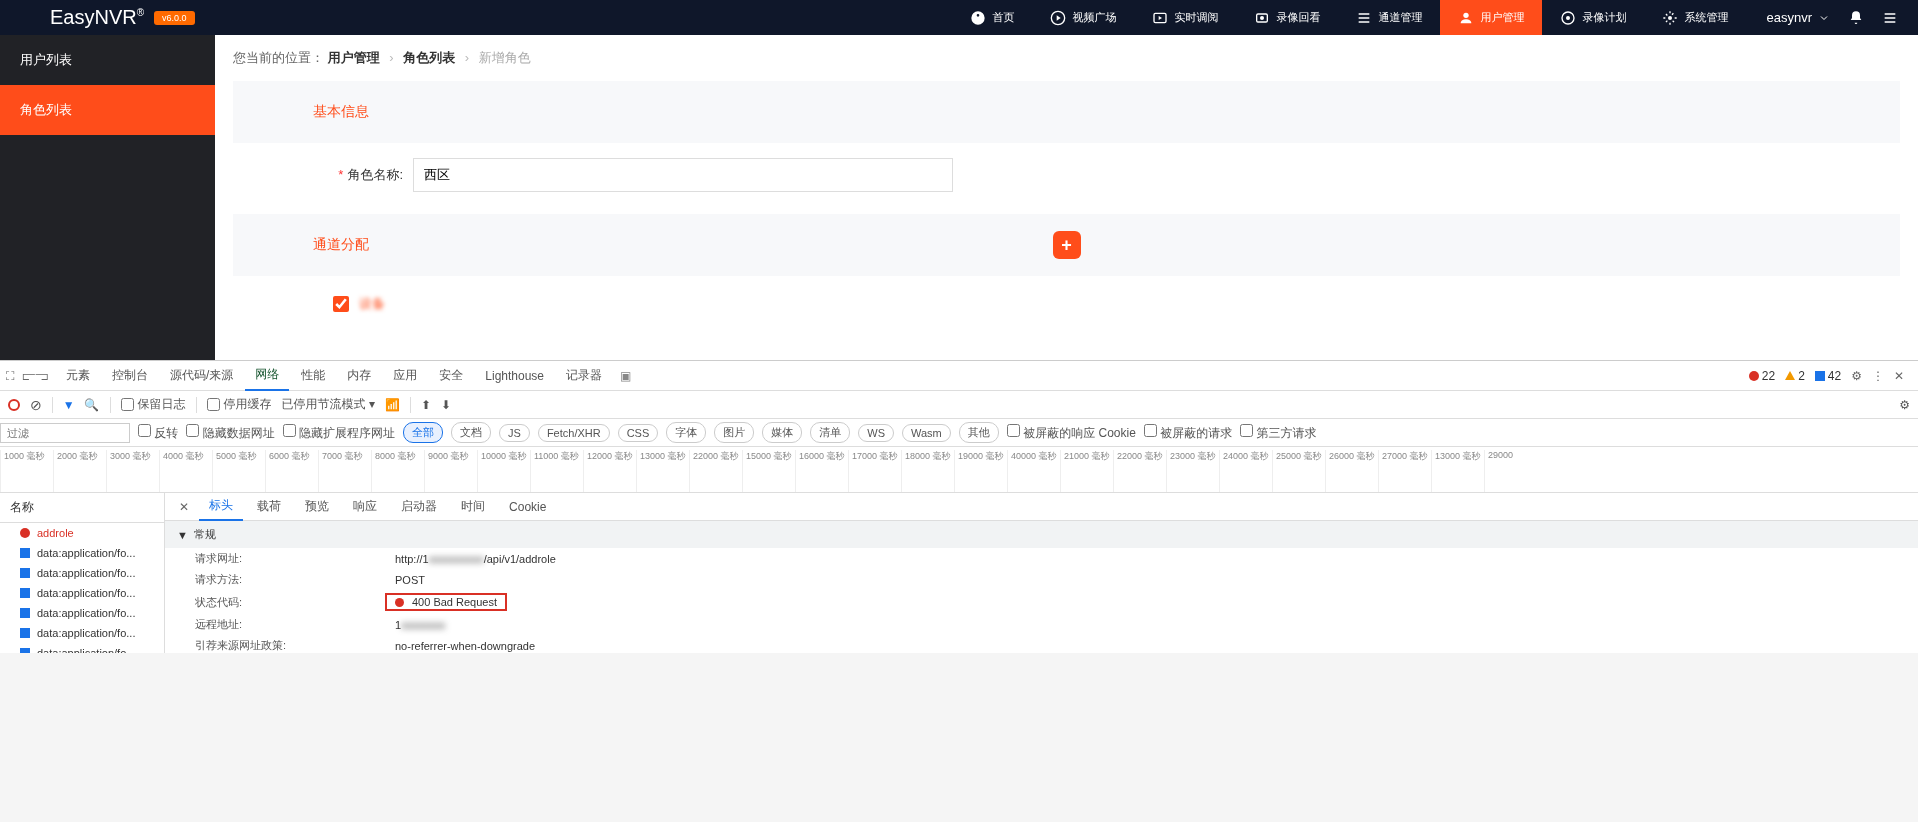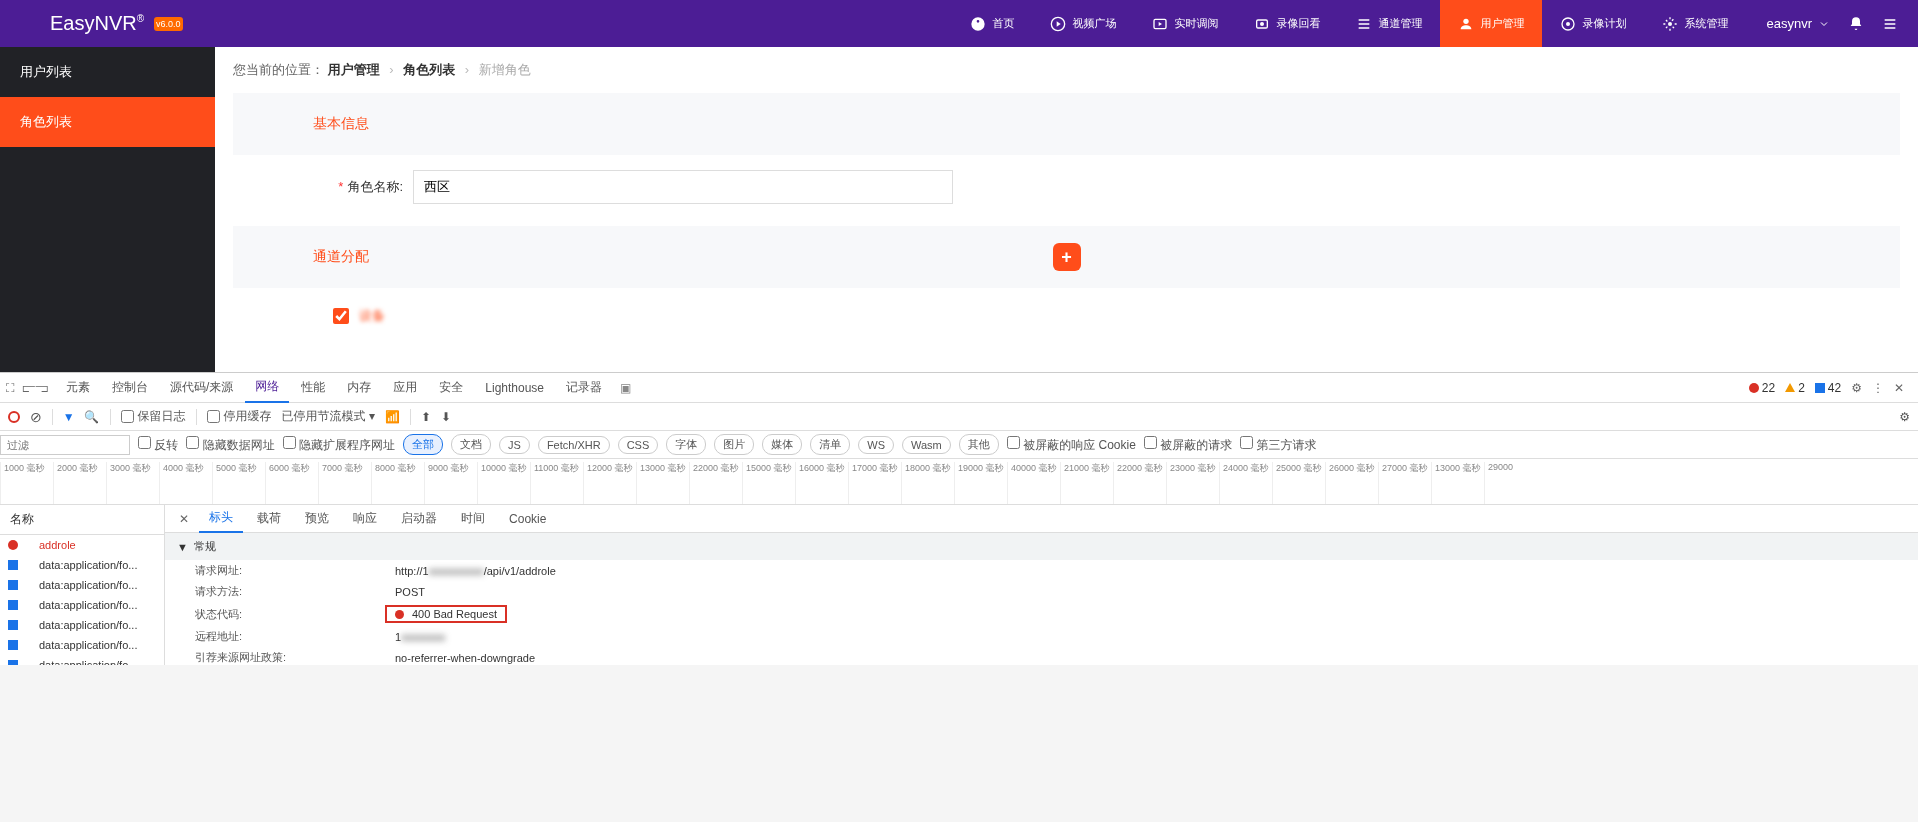--- a/index.html
+++ b/index.html
@@ -1,23 +1,23 @@
 <!DOCTYPE html>
 <html><head>
 <meta charset="utf-8">
 <style>
 * { margin: 0; padding: 0; box-sizing: border-box; font-family: "Microsoft YaHei", Arial, sans-serif; }
 body { background: #f5f5f5; font-size: 13px; color: #333; }
 
 
-.topbar { height: 47px; background: #4c1d95; display: flex; align-items: center; color: #fff; }
+.topbar { height: 35px; background: #0f172a; display: flex; align-items: center; color: #fff; }
 .logo-area { width: 215px; display: flex; align-items: center; padding-left: 50px; }
 .logo { font-size: 20px; font-weight: 500; }
 .logo sup { font-size: 10px; }
-.version-badge { margin-left: 10px; background: #ff6a00; color: #fff; font-size: 9px; padding: 2px 2px; border-radius: 3px; }
+.version-badge { margin-left: 10px; background: #ff6a00; color: #fff; font-size: 9px; padding: 2px 8px; border-radius: 3px; }
 .topnav { margin-left: auto; display: flex; height: 100%; }
 .topnav-item { display: flex; align-items: center; padding: 0 18px; color: #fff; cursor: pointer; font-size: 11px; gap: 6px; }
 .topnav-item.active { background: #ff4d1a; }
 .top-right { display: flex; align-items: center; gap: 18px; padding: 0 20px; height: 100%; }
 .user-dropdown { display: flex; align-items: center; gap: 6px; cursor: pointer; }
 .icon-bell, .icon-menu { cursor: pointer; color: #fff; }
 
 
 .app-body { display: flex; min-height: 325px; }
 .sidebar { width: 215px; background: #212226; color: #fff; }
@@ -40,21 +40,21 @@
 .form-input { width: 540px; height: 34px; border: 1px solid #ddd; padding: 0 10px; font-size: 13px; }
 .add-btn { position: absolute; right: 50%; top: 50%; transform: translate(50%, -50%); width: 28px; height: 28px; background: #ff4d1a; border-radius: 6px; color: #fff; display: flex; align-items: center; justify-content: center; cursor: pointer; font-size: 18px; font-weight: bold; }
 .device-row { padding: 18px 100px; background: #fff; display: flex; align-items: center; gap: 10px; }
 .chk { width: 16px; height: 16px; accent-color: #ff4d1a; }
 .device-label { color: #ff4d1a; filter: blur(2px); }
 
 
 .devtools { border-top: 1px solid #ccc; background: #fff; font-size: 12px; }
 .dt-tabs { display: flex; align-items: center; height: 30px; border-bottom: 1px solid #ddd; padding: 0 6px; gap: 2px; }
 .dt-tab { padding: 6px 10px; cursor: pointer; color: #555; }
-.dt-tab.active { color: #4c1d95; border-bottom: 2px solid #1a73e8; }
+.dt-tab.active { color: #14532d; border-bottom: 2px solid #1a73e8; }
 .dt-icons { display: flex; gap: 6px; align-items: center; color: #666; padding-right: 6px; }
 .dt-status { margin-left: auto; display: flex; align-items: center; gap: 10px; padding-right: 8px; }
 .dt-status-item { display: flex; align-items: center; gap: 3px; }
 .dot-red { width: 10px; height: 10px; background: #d93025; border-radius: 50%; display: inline-block; }
 .dot-yellow { width: 0; height: 0; border-left: 5px solid transparent; border-right: 5px solid transparent; border-bottom: 9px solid #f29900; display: inline-block; }
 .dot-blue { width: 10px; height: 10px; background: #1a73e8; display: inline-block; }
 
 .dt-toolbar { display: flex; align-items: center; height: 28px; border-bottom: 1px solid #ddd; padding: 0 8px; gap: 10px; color: #555; }
 .dt-toolbar .rec { width: 12px; height: 12px; border: 2px solid #d93025; border-radius: 50%; }
 .dt-toolbar .stop { font-size: 14px; }
@@ -67,21 +67,21 @@
 .dt-filter-pill { padding: 2px 8px; border: 1px solid transparent; border-radius: 10px; cursor: pointer; font-size: 11px; }
 .dt-filter-pill.active { background: #e8f0fe; border-color: #1a73e8; color: #1a73e8; }
 .dt-filter-pill.normal { border: 1px solid #ccc; }
 
 .dt-timeline { height: 46px; border-bottom: 1px solid #ddd; display: flex; font-size: 9px; color: #888; padding-top: 3px; overflow: hidden; }
 .dt-timeline div { flex: 0 0 53px; text-align: left; border-left: 1px solid #eee; padding-left: 3px; white-space: nowrap; }
 
 .dt-network { display: flex; height: 160px; }
 .dt-req-list { width: 165px; border-right: 1px solid #ddd; overflow: hidden; }
 .dt-req-header { padding: 6px 10px; border-bottom: 1px solid #ddd; font-size: 12px; color: #333; }
-.dt-req-item { padding: 4px 8px; font-size: 11px; cursor: pointer; display: flex; align-items: center; gap: 21px; white-space: nowrap; overflow: hidden; text-overflow: ellipsis; }
+.dt-req-item { padding: 4px 20px; font-size: 11px; cursor: pointer; display: flex; align-items: center; gap: 7px; white-space: nowrap; overflow: hidden; text-overflow: ellipsis; }
 .dt-req-item.error { color: #d93025; }
 .dt-req-item .req-icon { width: 10px; height: 10px; display: inline-block; flex-shrink: 0; }
 .dt-req-item.error .req-icon { background: #d93025; border-radius: 50%; }
 .dt-req-item .req-icon.file { background: #1a73e8; }
 
 .dt-detail { flex: 1; display: flex; flex-direction: column; }
 .dt-detail-tabs { display: flex; align-items: center; height: 28px; border-bottom: 1px solid #ddd; padding: 0 8px; gap: 4px; }
 .dt-detail-tab { padding: 5px 10px; cursor: pointer; font-size: 12px; color: #555; }
 .dt-detail-tab.active { color: #1a73e8; border-bottom: 2px solid #1a73e8; }
 .dt-close-x { cursor: pointer; padding: 0 6px; color: #666; }

